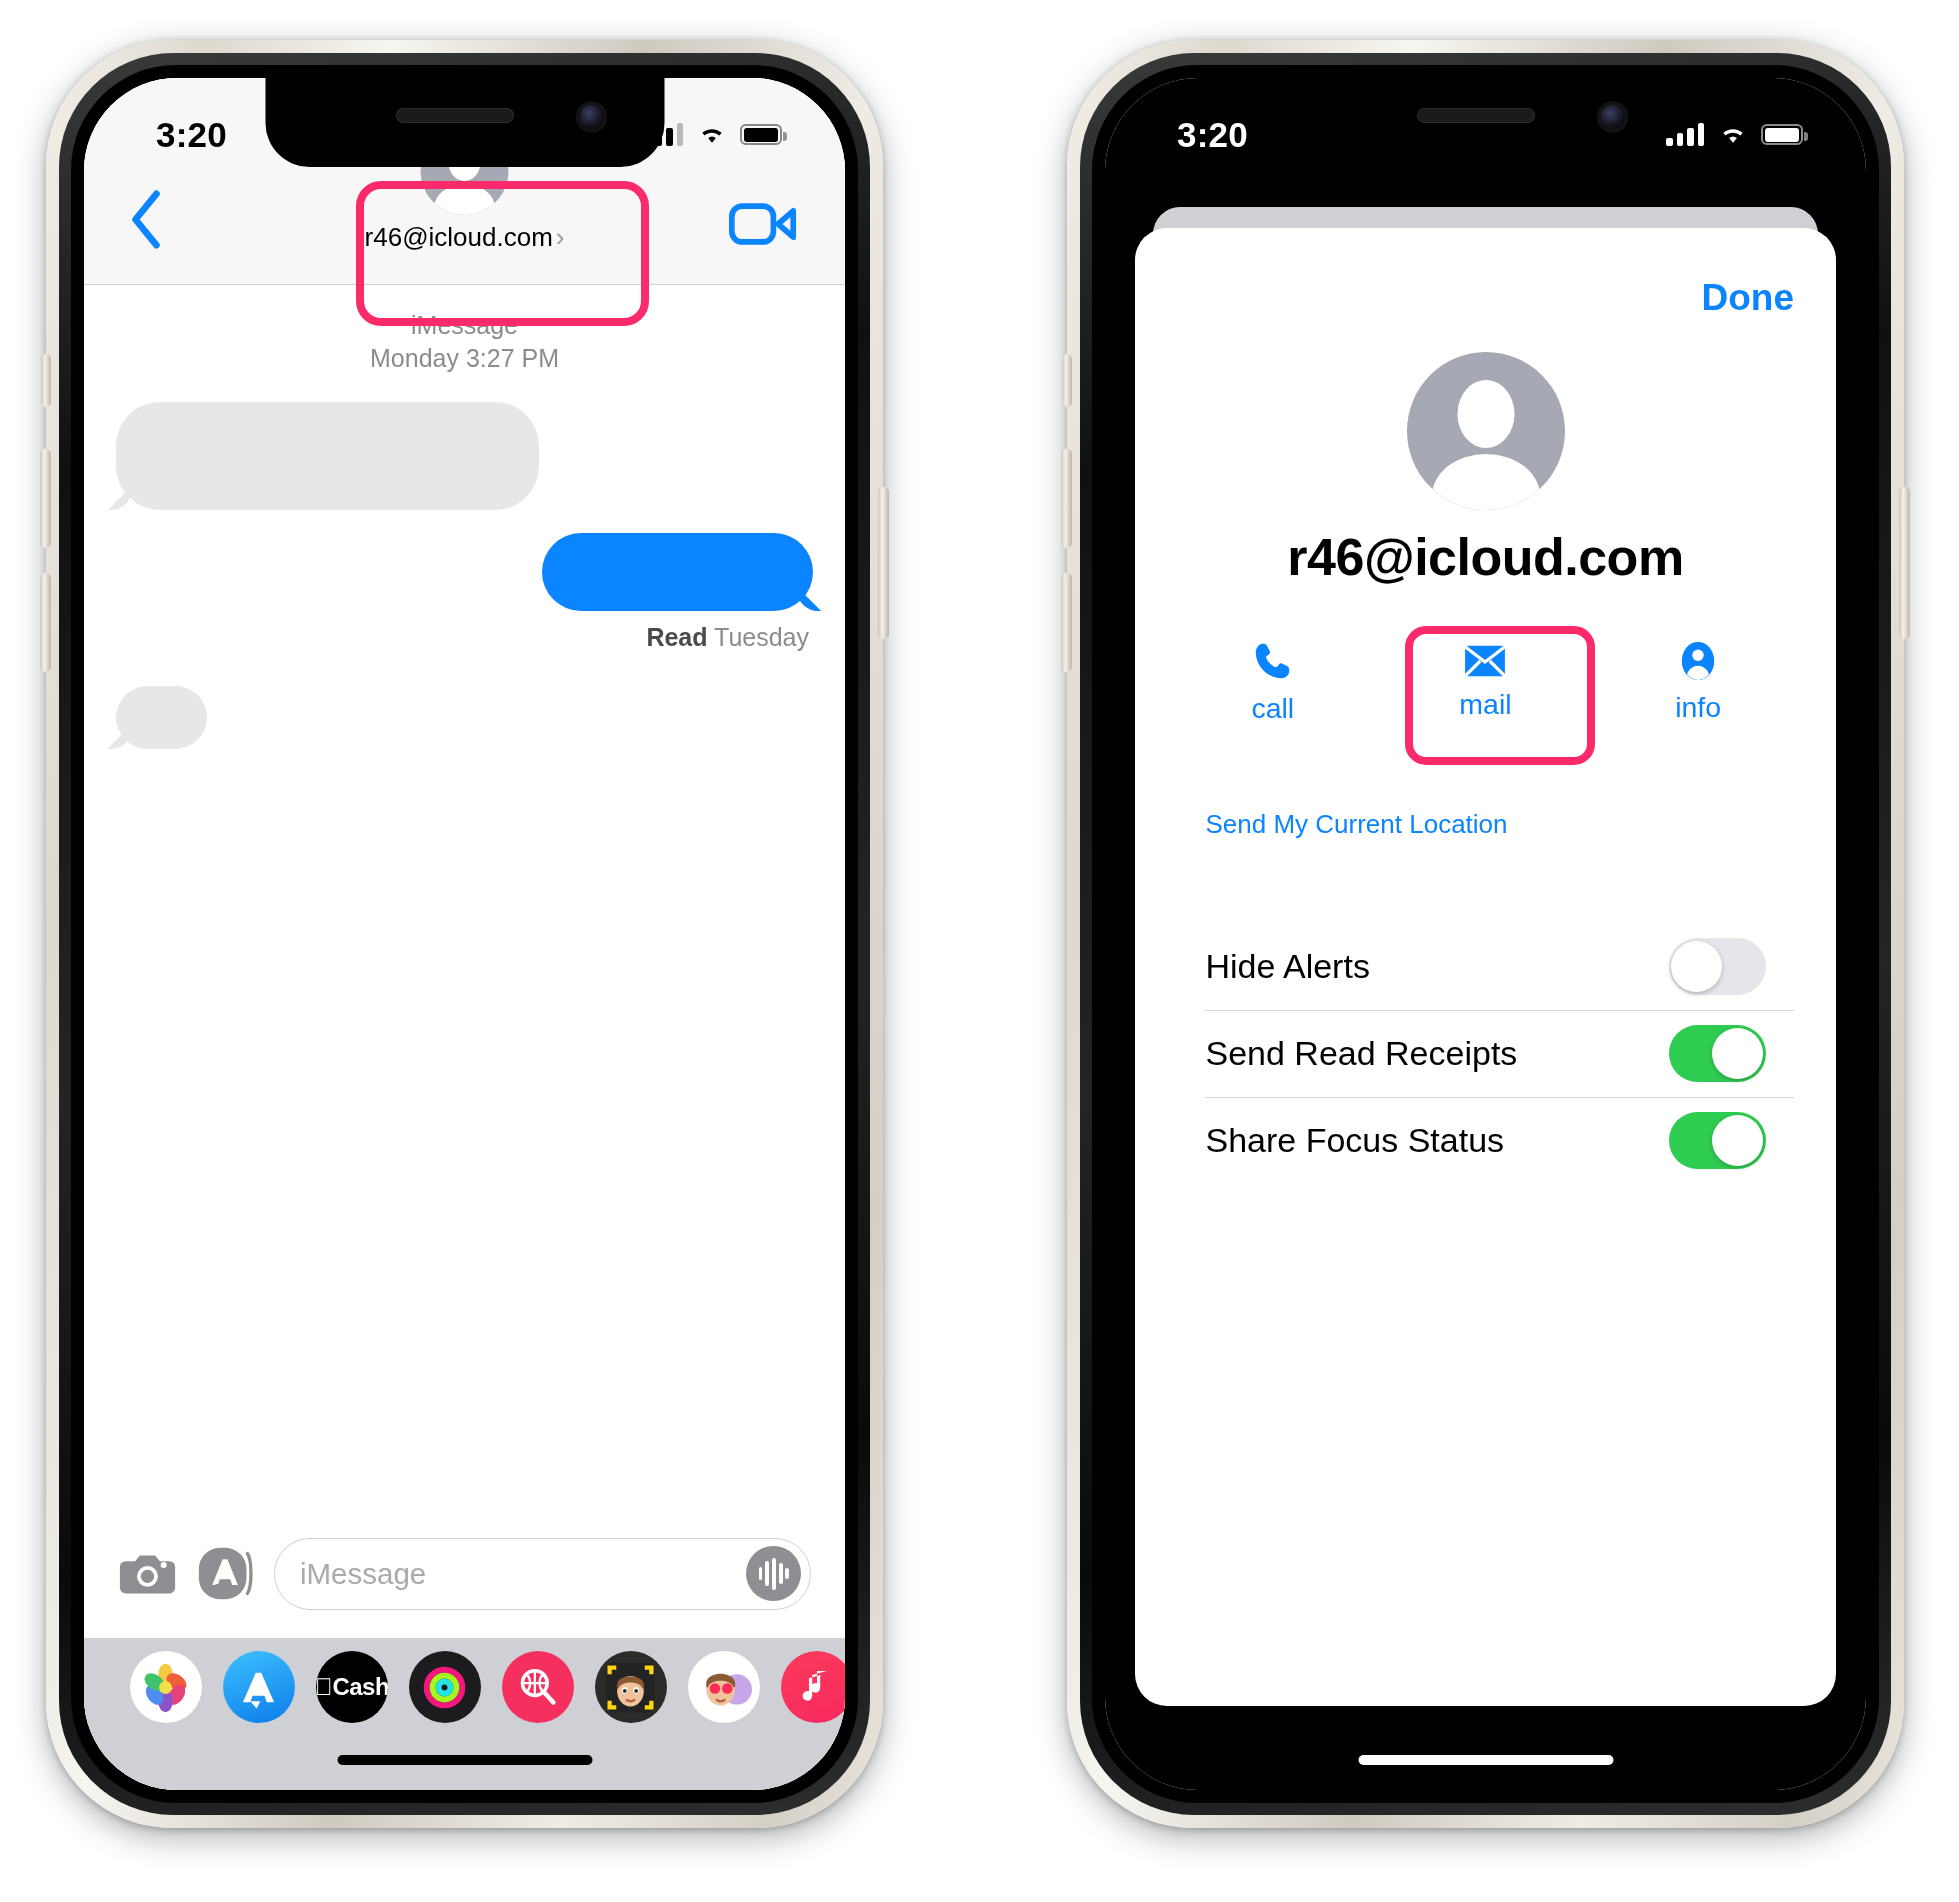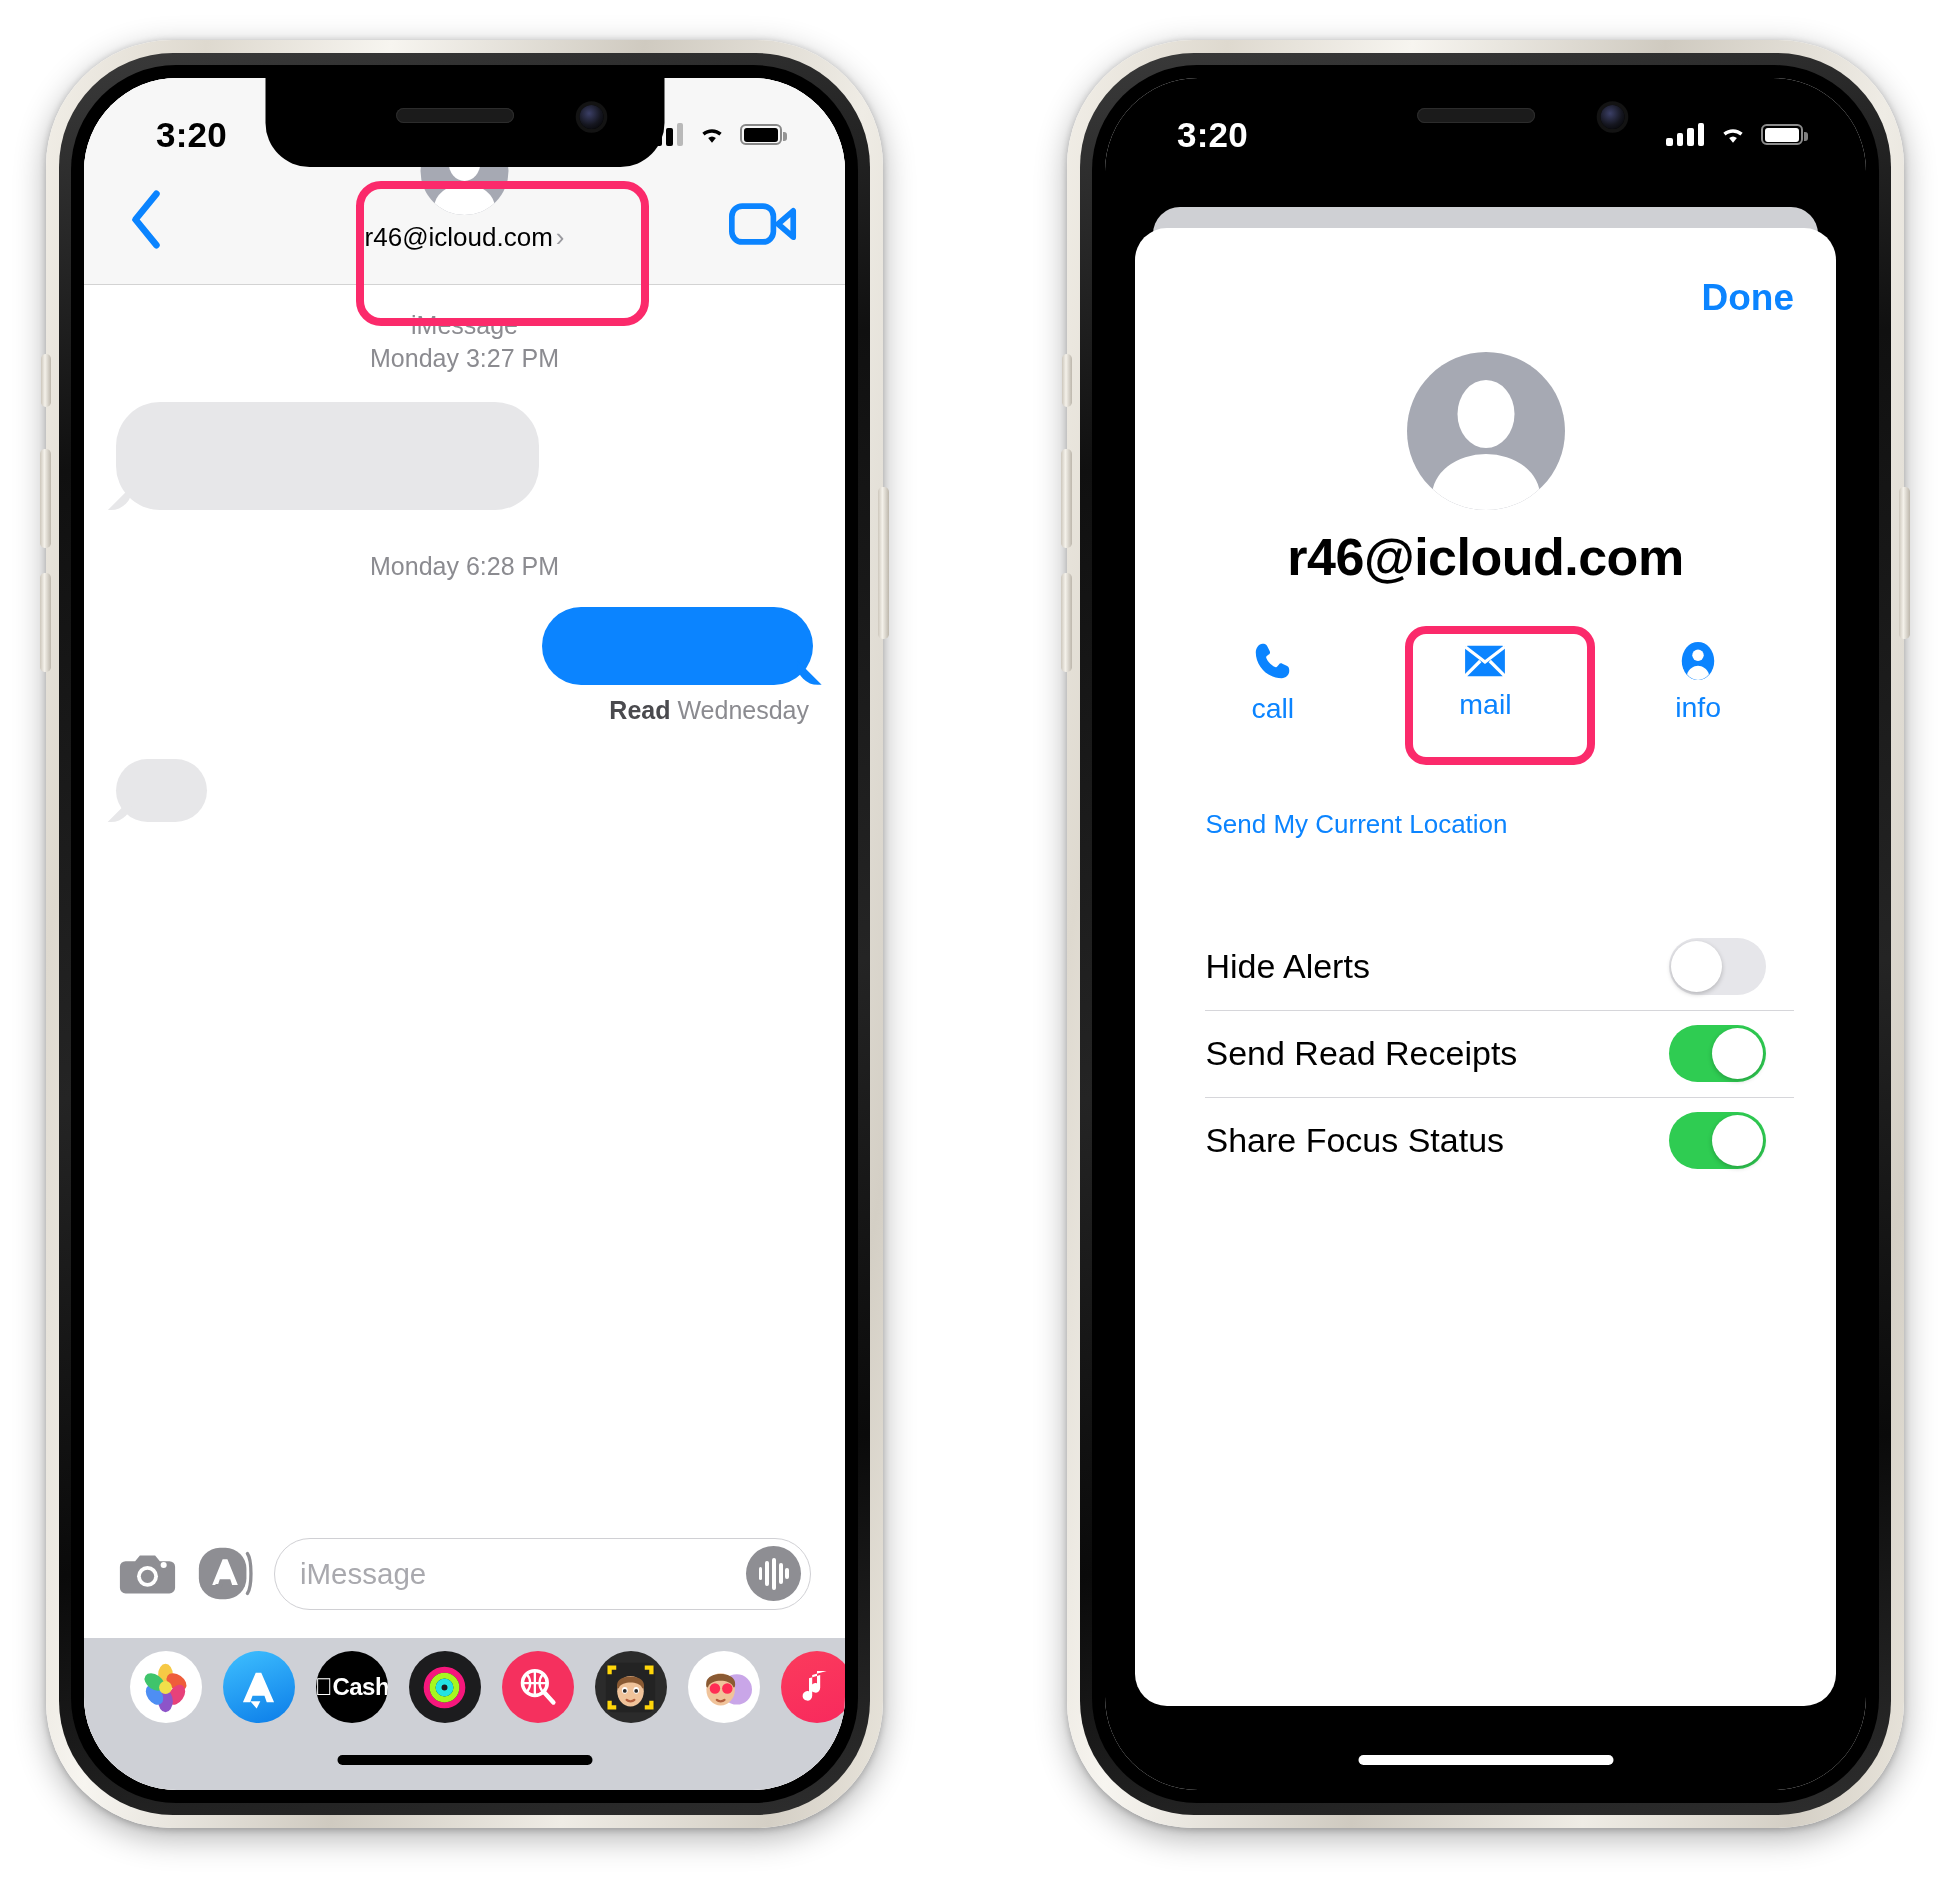--- a/index.html
+++ b/index.html
@@ -464,25 +464,24 @@
                 <path d="M52 25 L68 11 L68 39 Z" fill="none" stroke="#0b84ff" stroke-width="6" stroke-linejoin="round"></path>
               </svg>
             </div>
 
             <div class="thread-body">
               <div class="ts" style="margin-top:23px;">
                 <div>iMessage</div>
                 <div>Monday 3:27 PM</div>
               </div>
               <div class="bubble gray" id="b1"></div>
-              <div class="ts" style="margin-top:40px;">Monday 6:28 PM</div>
               <div class="bubble blue" id="b2"></div>
               <div class="read-line">
                 <b>Read</b>
-                <span>Wednesday</span>
+                <span>Tuesday</span>
               </div>
               <div class="bubble gray" id="b3"></div>
             </div>
 
             <div class="inputbar">
               <svg class="circ-icon" viewBox="0 0 62 62">
                 <path d="M8 18h10l5-6h16l5 6h10a6 6 0 0 1 6 6v22a6 6 0 0 1-6 6H8a6 6 0 0 1-6-6V24a6 6 0 0 1 6-6z" fill="#8e8e93"></path>
                 <circle cx="31" cy="34" r="11" fill="#fff"></circle>
                 <circle cx="31" cy="34" r="7" fill="#8e8e93"></circle>
                 <circle cx="48" cy="22" r="3.2" fill="#fff"></circle>

